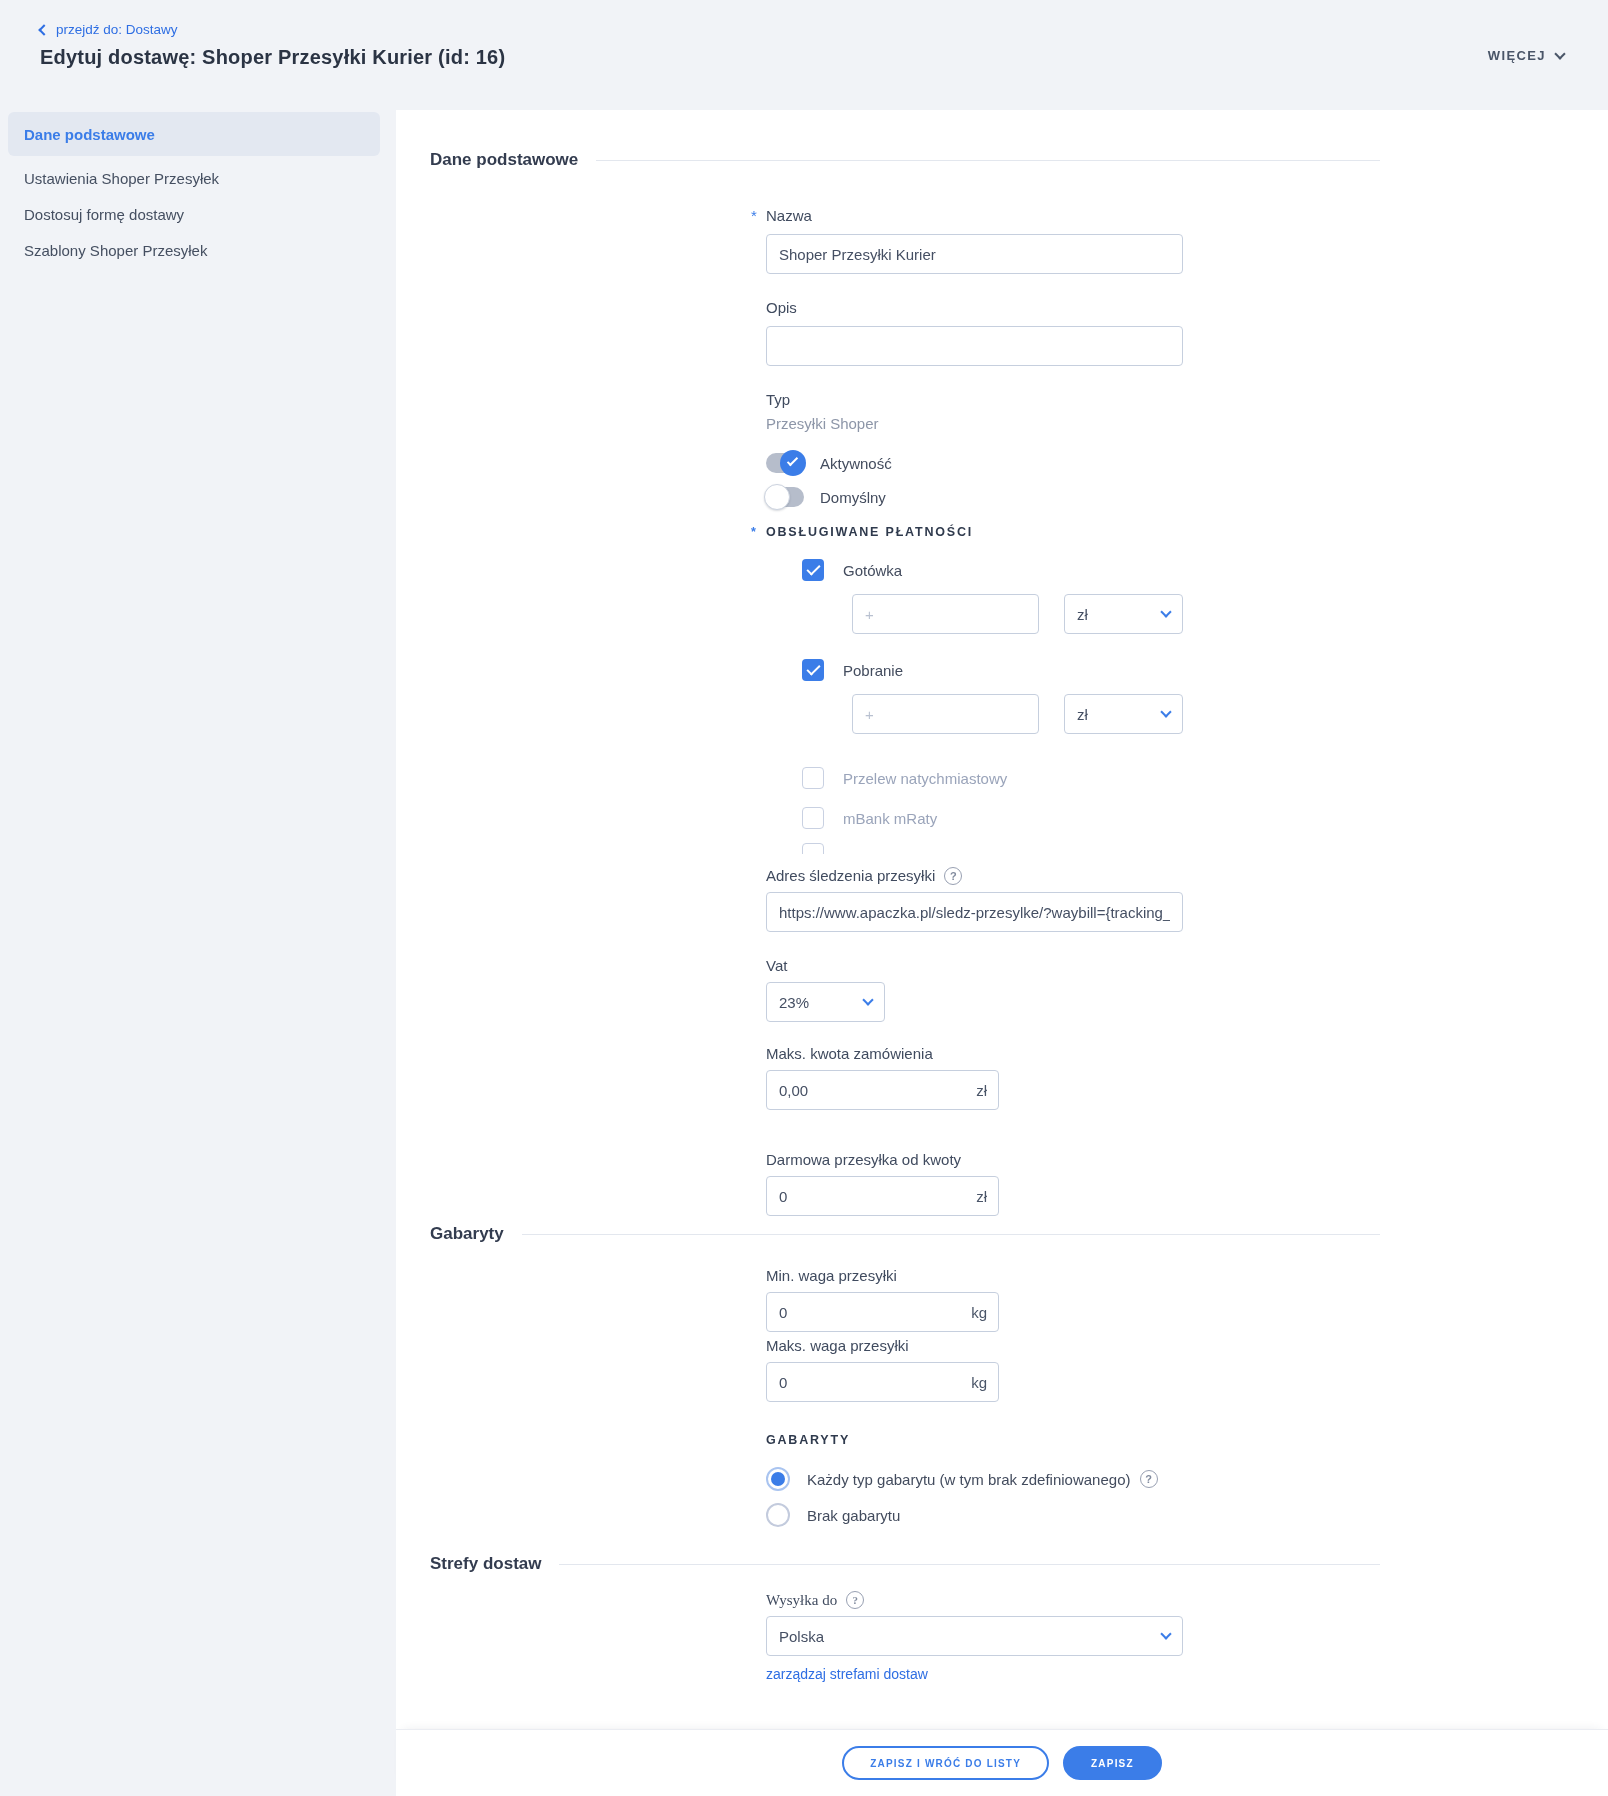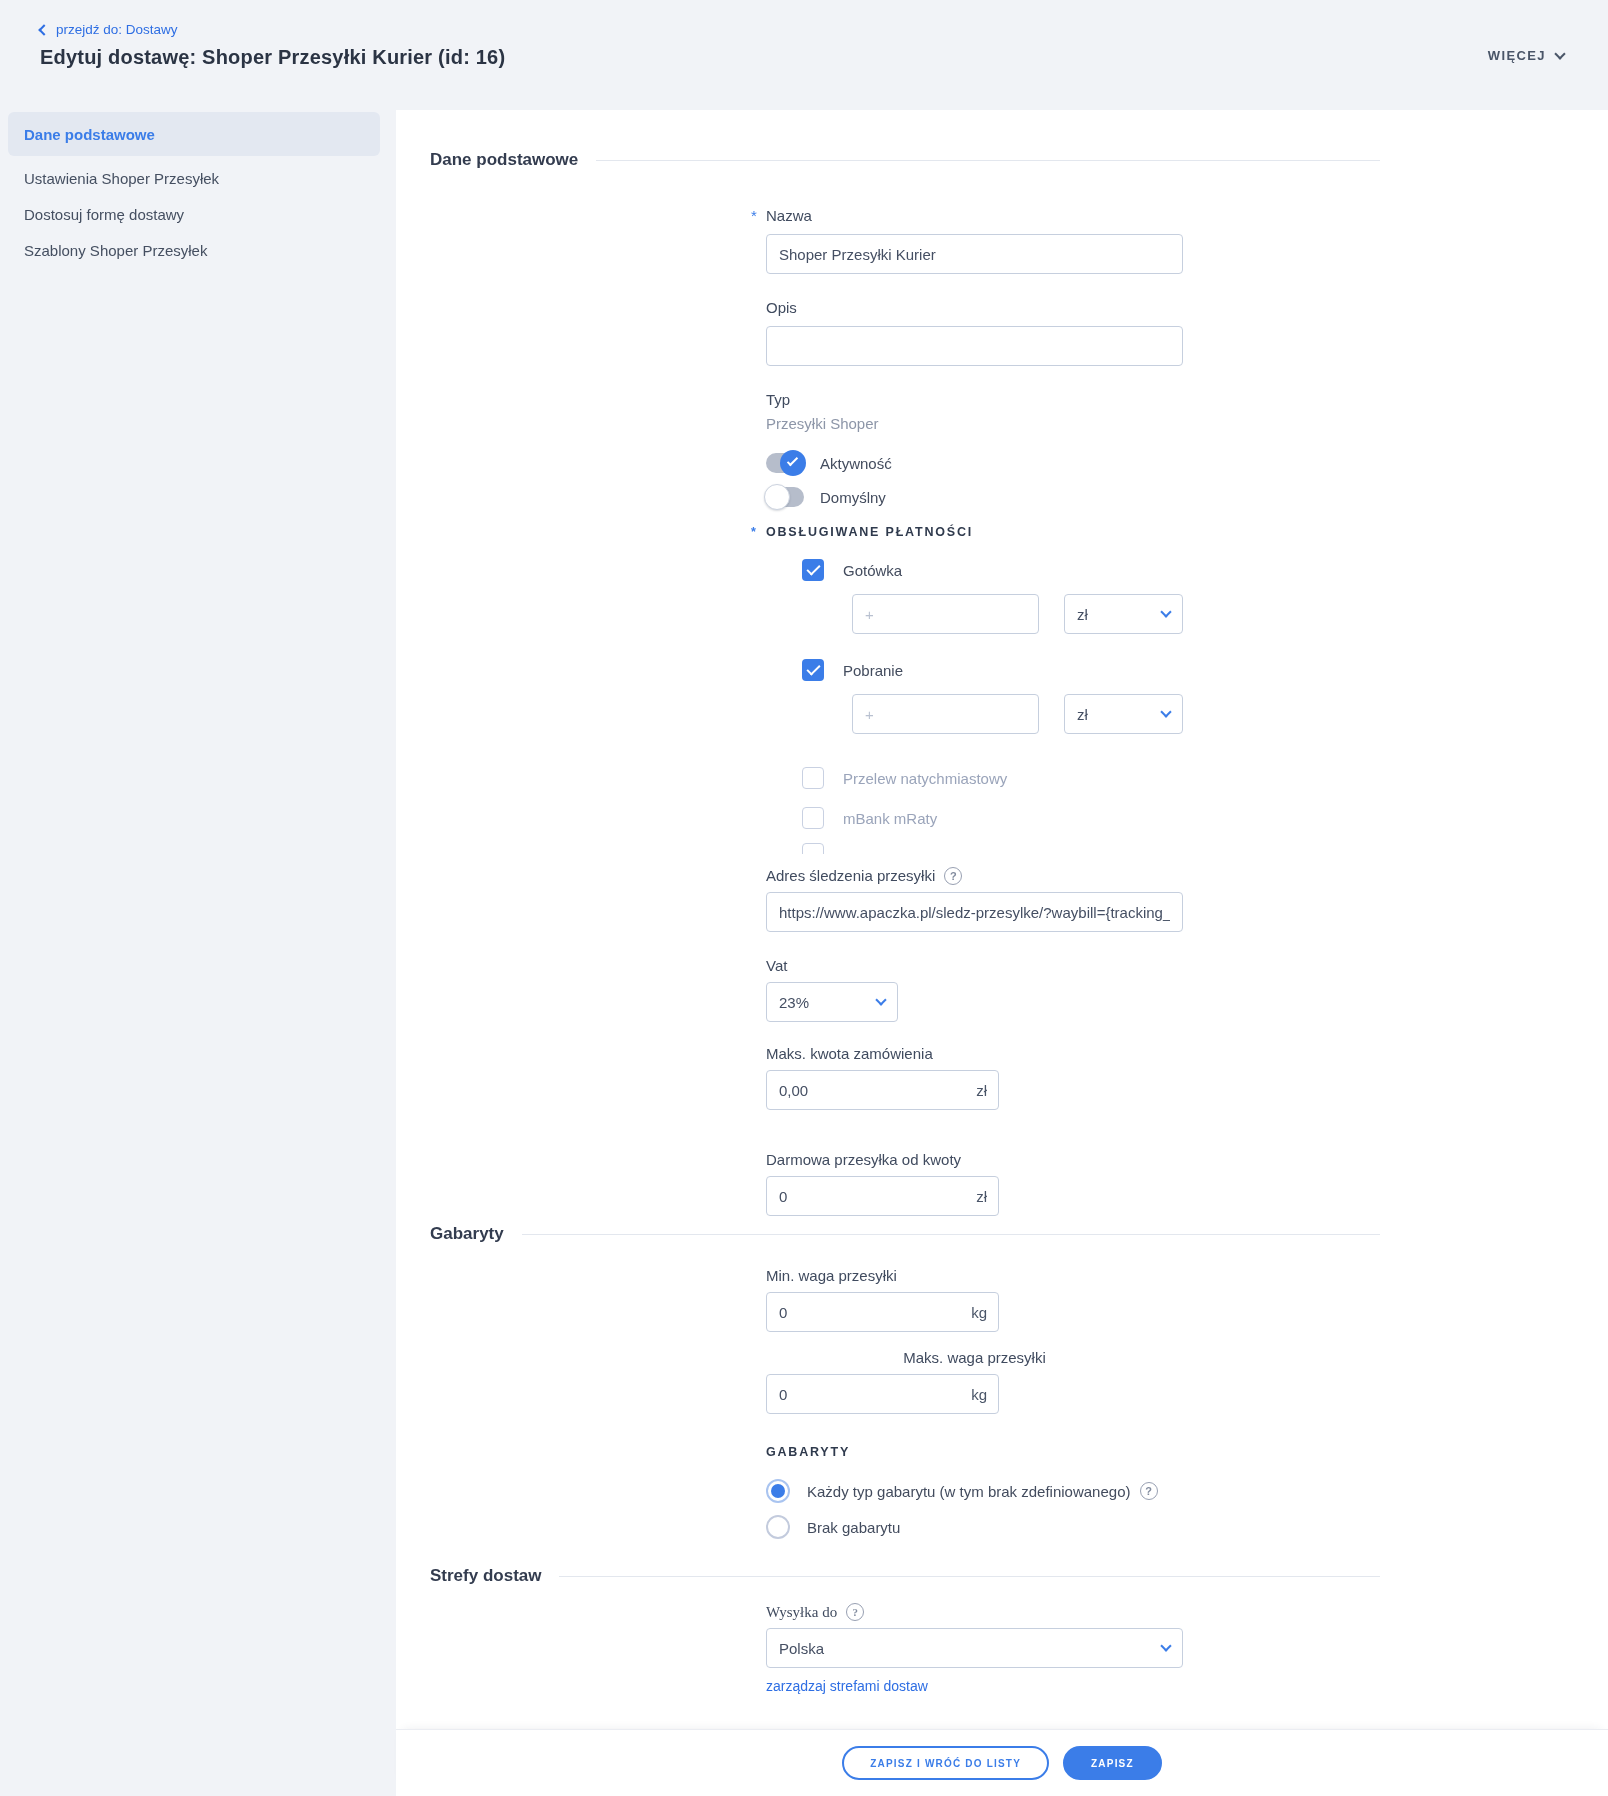--- a/index.html
+++ b/index.html
@@ -200,21 +200,21 @@
 
       
       <div class="lbl-iconrow" style="margin-top:12px;">
         <span class="lbl">Adres śledzenia przesyłki</span>
         <span class="help">?</span>
       </div>
       <input class="inp" style="margin-top: 6px;" type="text" value="https://www.apaczka.pl/sledz-przesylke/?waybill={tracking_number}">
 
       
       <div class="lbl" style="margin-top:24px;">Vat</div>
-      <div class="sel" style="width:132px;margin-top:6px;gap:25px;">
+      <div class="sel" style="width:119px;margin-top:6px;gap:25px;">
         <span>23%</span>
         <span class="chev-sel"></span>
       </div>
 
       
       <div class="lbl" style="margin-top:22px;">Maks. kwota zamówienia</div>
       <div class="inp-wrap" style="width:233px;margin-top:6px;">
         <input class="inp" type="text" value="0,00" style="">
         <span class="unit">zł</span>
       </div>
@@ -232,21 +232,21 @@
       <span class="sec-line"></span>
     </div>
 
     <div class="fields">
       <div class="lbl" style="margin-top:22px;">Min. waga przesyłki</div>
       <div class="inp-wrap" style="width:233px;margin-top:6px;">
         <input class="inp" type="text" value="0" style="">
         <span class="unit">kg</span>
       </div>
 
-      <div class="lbl" style="margin-top:16px;text-align:center;">Maks. waga przesyłki</div>
+      <div class="lbl" style="margin-top:4px;">Maks. waga przesyłki</div>
       <div class="inp-wrap" style="width:233px;margin-top:6px;">
         <input class="inp" type="text" value="0" style="">
         <span class="unit">kg</span>
       </div>
 
       <div class="small-lbl" style="margin-top:30px;">GABARYTY</div>
 
       <div class="rd-row" style="margin-top:18px;width:560px;">
         <span class="rd on">
             <span class="dot"></span>

